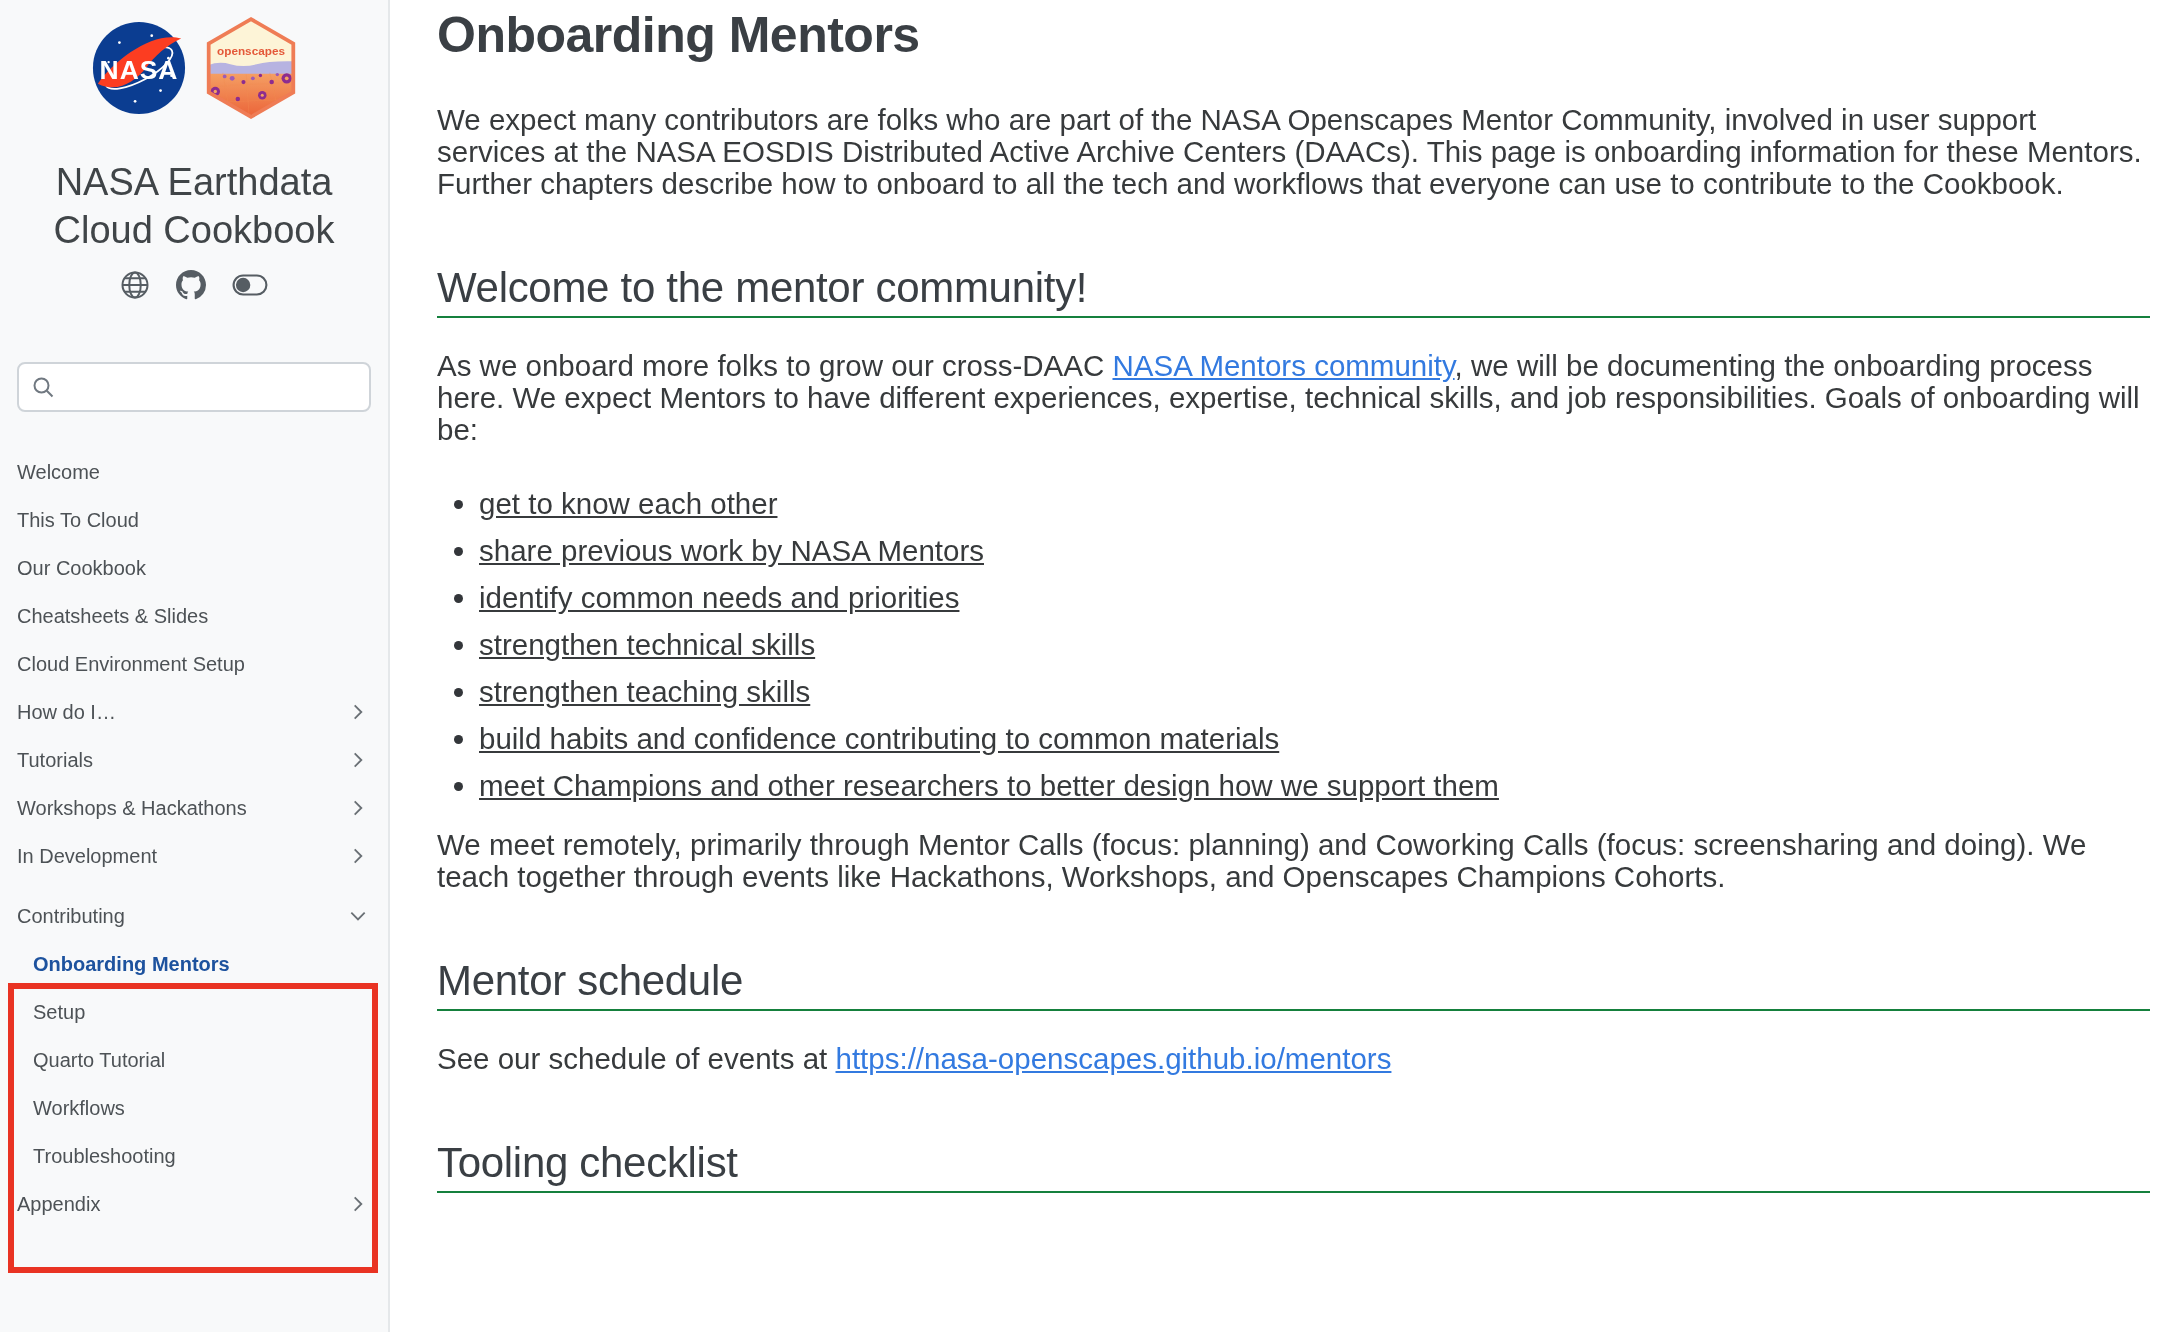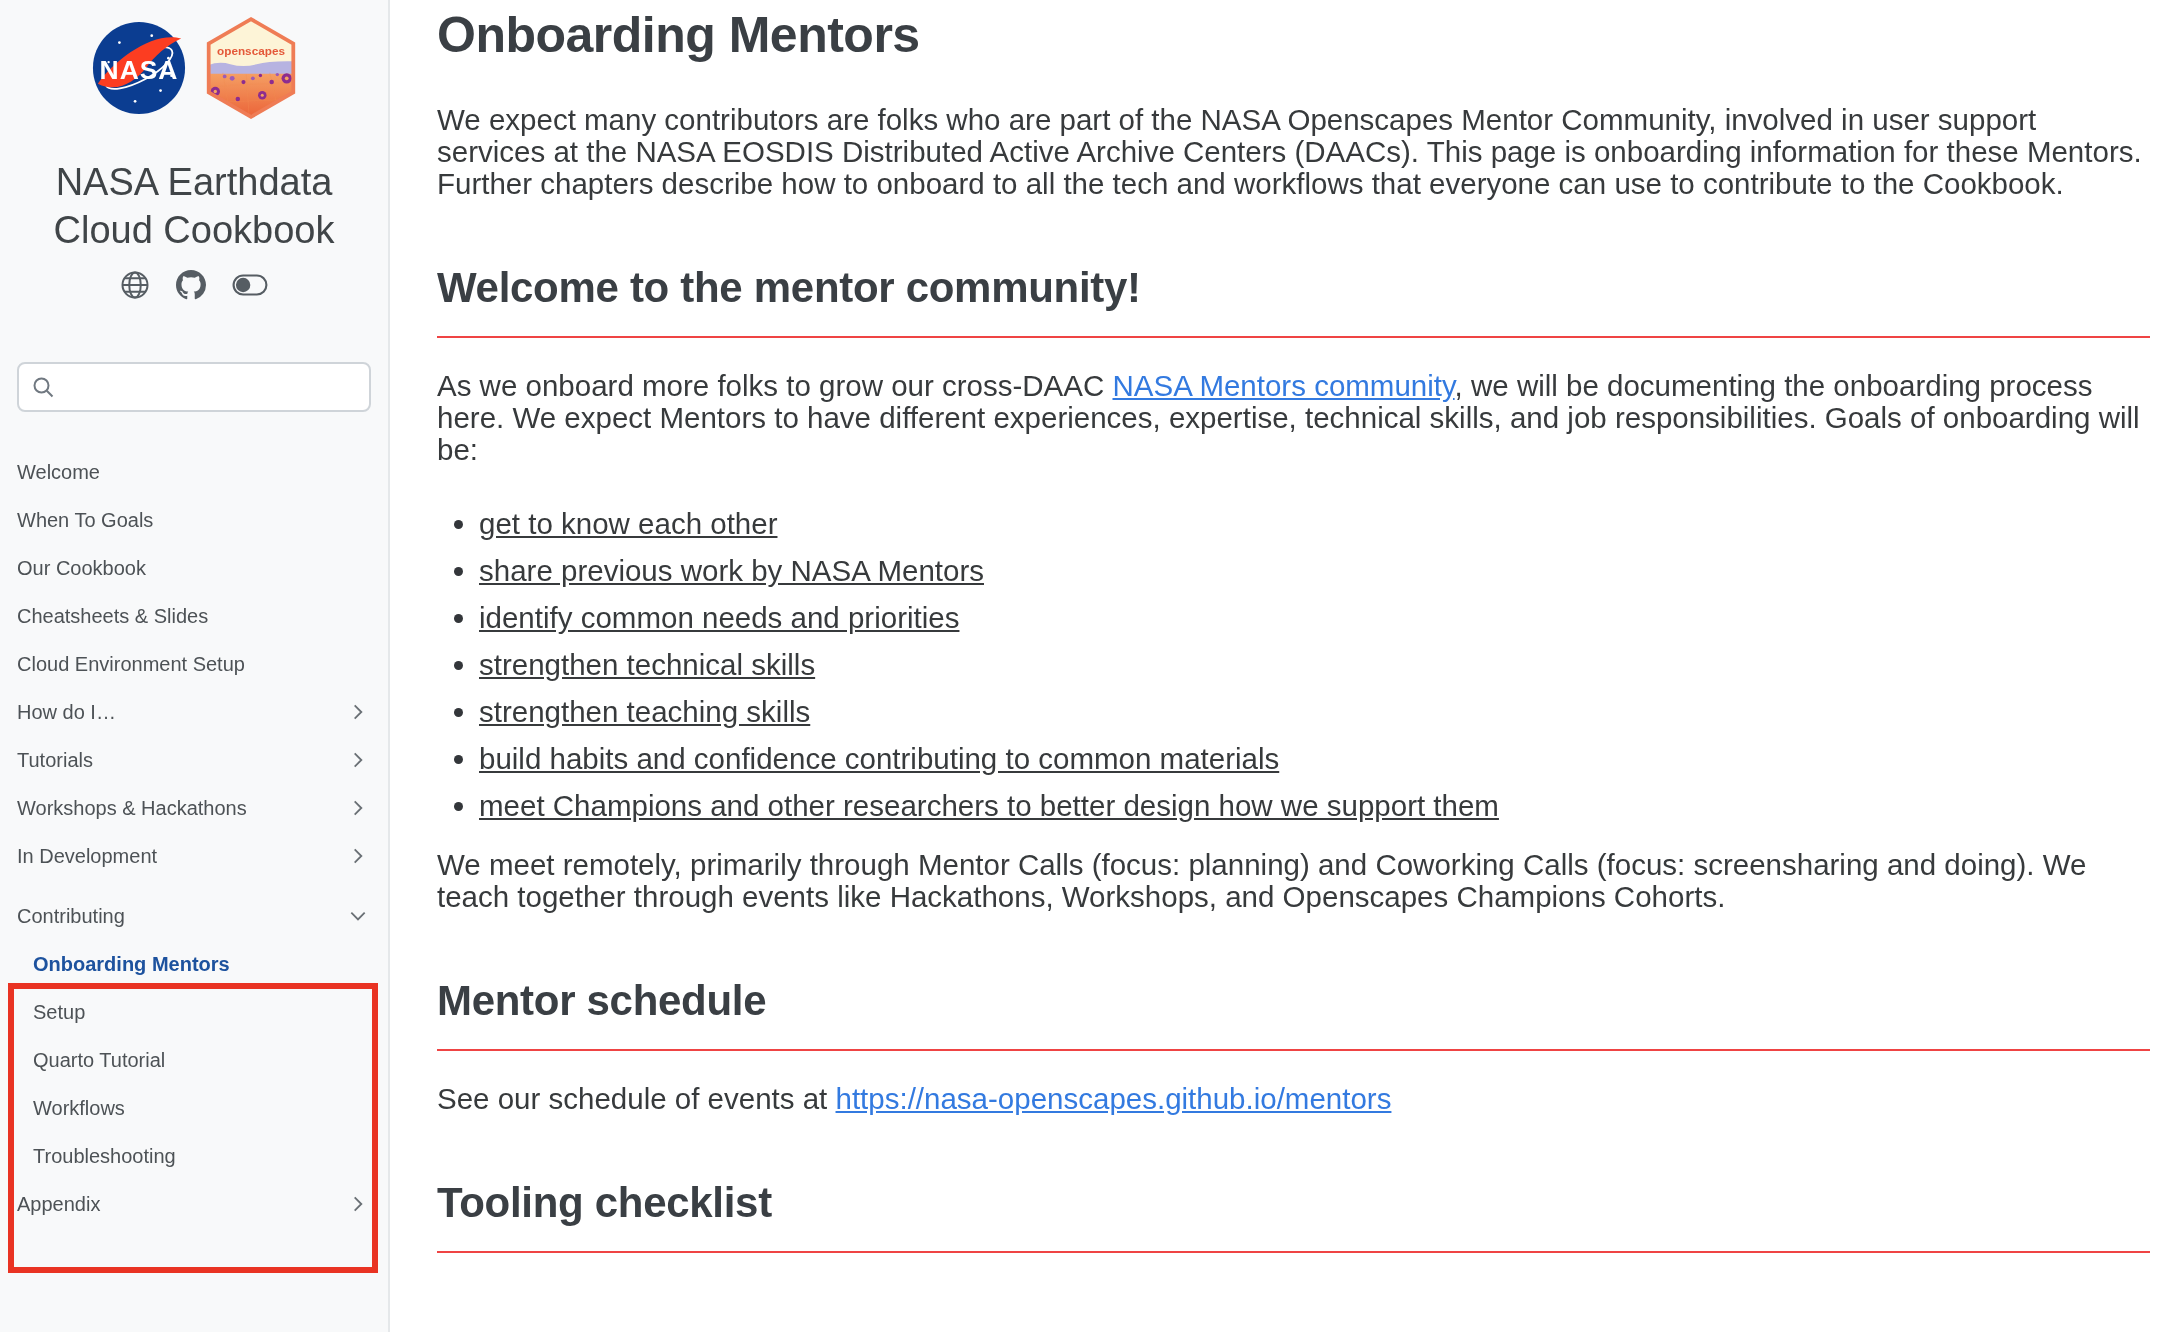--- a/index.html
+++ b/index.html
@@ -96,25 +96,25 @@
   }
   .main h1 {
     font-size: 50px;
     font-weight: 700;
     color: #3a3f44;
     margin: 6px 0 40px;
     letter-spacing: -0.5px;
   }
   .main h2 {
     font-size: 42px;
-    font-weight: 700;
+    font-weight: 400;
     color: #3a3f44;
     margin: 64px 0 32px;
-    padding-bottom: 24px;
-    border-bottom: 2px solid #ef4444;
+    padding-bottom: 4px;
+    border-bottom: 2px solid #15803d;
     letter-spacing: -0.3px;
   }
   .main p {
     font-size: 29.5px;
     line-height: 32px;
     margin: 0;
   }
   .main a {
     color: #337ae0;
     text-decoration: underline;
@@ -235,21 +235,21 @@
       </svg>
     </span>
     <input type="text" placeholder="" style="">
   </div>
 
   <nav class="nav">
     <div class="nav-item">
       <span class="nav-label">Welcome</span>
     </div>
     <div class="nav-item">
-      <span class="nav-label">When To Goals</span>
+      <span class="nav-label">This To Cloud</span>
     </div>
     <div class="nav-item">
       <span class="nav-label">Our Cookbook</span>
     </div>
     <div class="nav-item">
       <span class="nav-label">Cheatsheets &amp; Slides</span>
     </div>
     <div class="nav-item">
       <span class="nav-label">Cloud Environment Setup</span>
     </div>

